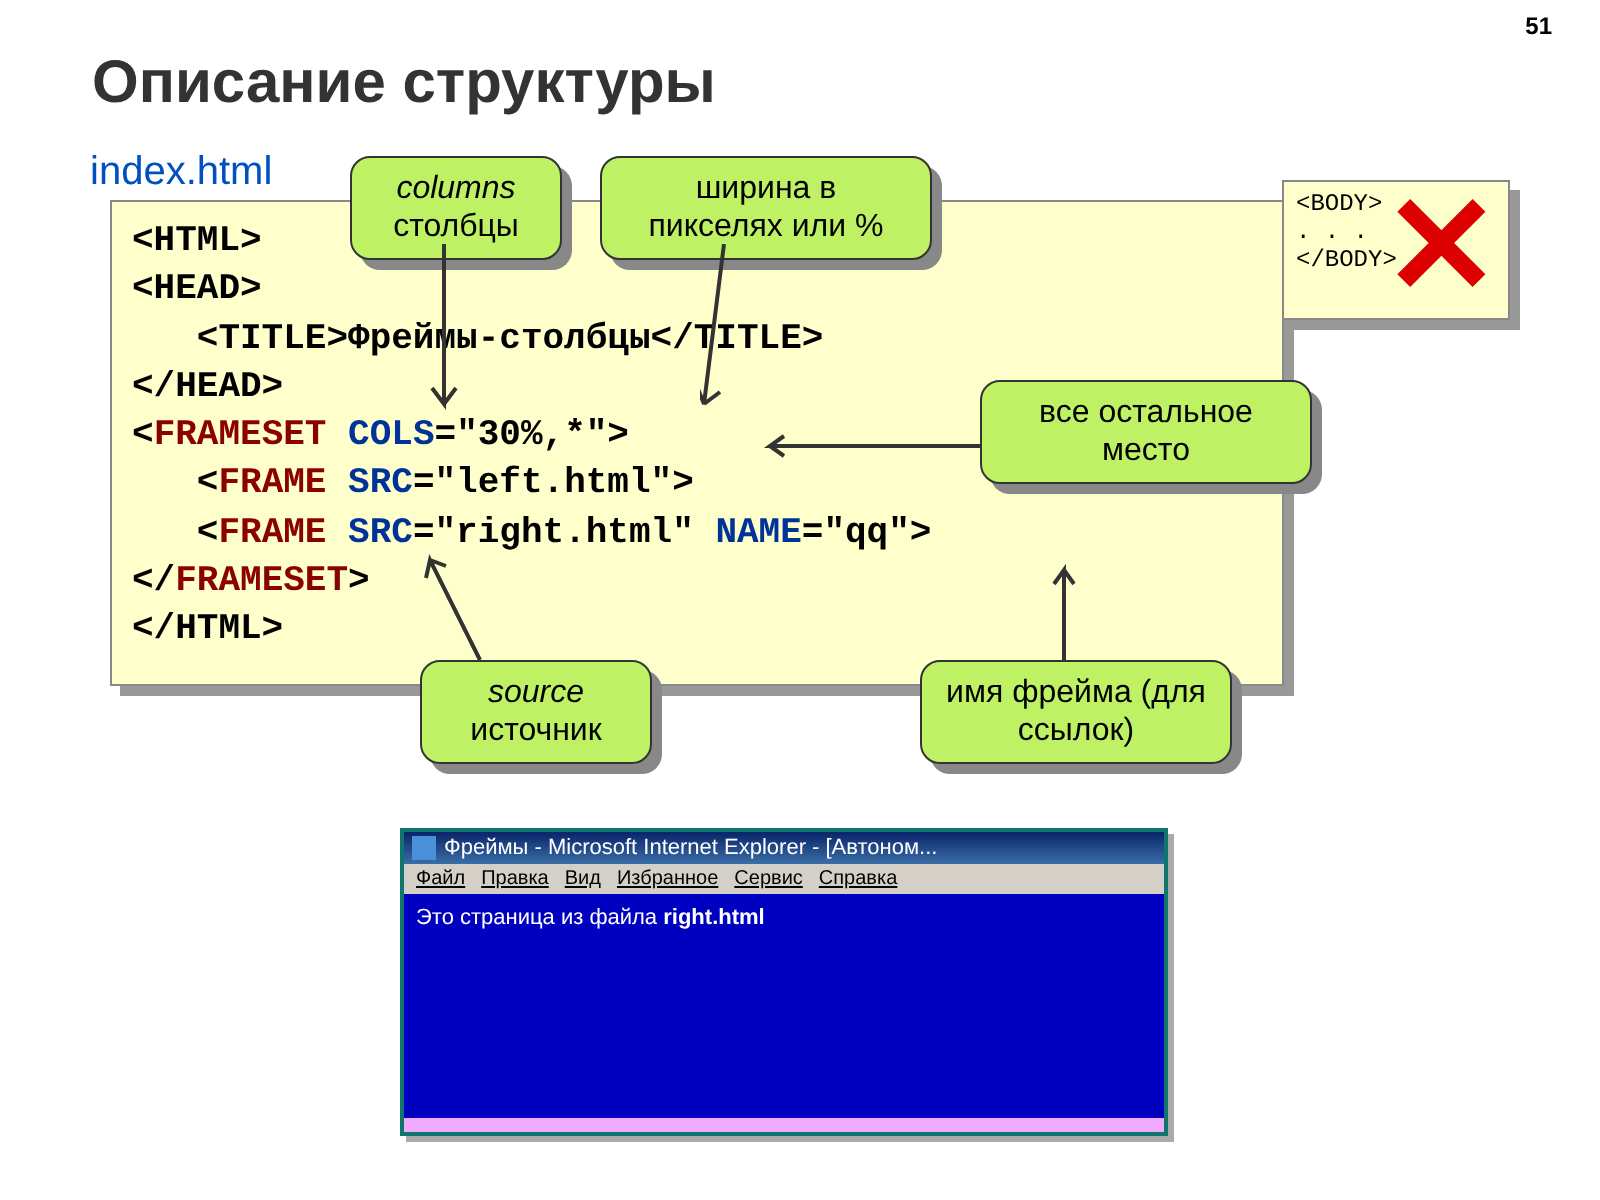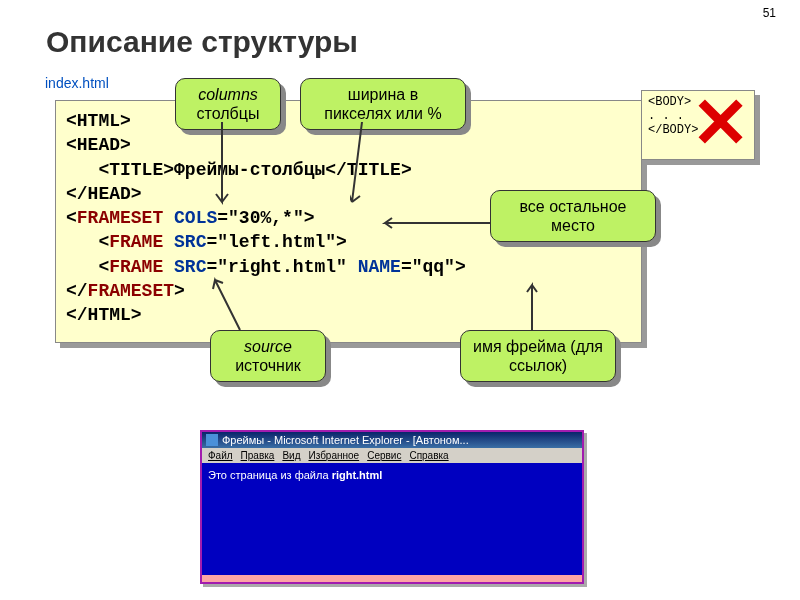--- a/index.html
+++ b/index.html
@@ -1,27 +1,27 @@
 <!DOCTYPE html>
 <html><head>
 <meta charset="utf-8">
 <style>
 body{margin:0;font-family:Arial,sans-serif;background:#fff;width:800px;height:600px;position:relative;overflow:hidden}
 .slide{position:relative;width:800px;height:600px}
-.pagenum{position:absolute;top:6px;right:24px;font-size:12px;font-weight:normal}
+.pagenum{position:absolute;top:6px;right:24px;font-size:12px;font-weight:bold}
 .title{position:absolute;top:25px;left:46px;font-size:30px;font-weight:bold;color:#333}
-.filename{position:absolute;top:75px;left:45px;font-size:14px;color:#0050c0}
+.filename{position:absolute;top:75px;left:45px;font-size:20px;color:#0050c0}
 .codebox{position:absolute;top:100px;left:55px;width:565px;height:225px;background:#ffffcc;border:1px solid #888;box-shadow:5px 5px 0 #999;padding:8px 10px;font-family:"Courier New",monospace;font-size:18px;font-weight:bold;color:#000;line-height:1.35;white-space:pre}
 .codebox .kw{color:#8b0000}
 .codebox .attr{color:#003399}
 .callout{position:absolute;background:#bef264;border:1px solid #333;border-radius:10px;box-shadow:5px 5px 0 #888;padding:6px 12px;font-size:16px;text-align:center;line-height:1.2}
 .callout i{font-style:italic}
 .bodybox{position:absolute;top:90px;right:45px;width:100px;height:60px;background:#ffffcc;border:1px solid #888;box-shadow:5px 5px 0 #999;padding:4px 6px;font-family:"Courier New",monospace;font-size:12px;font-weight:normal}
 .bigx{position:absolute;top:82px;right:50px;font-size:70px;color:#d00;font-weight:bold;pointer-events:none}
-.iewindow{position:absolute;top:430px;left:200px;width:380px;height:150px;border:2px solid #a21caf;background:#fca5a5;box-shadow:3px 3px 0 #aaa;font-size:11px}
+.iewindow{position:absolute;top:414px;left:200px;width:380px;height:150px;border:2px solid #0f766e;background:#f0abfc;box-shadow:3px 3px 0 #aaa;font-size:11px}
 .ietitle{background:linear-gradient(#0a246a,#3a6ea5);color:#fff;padding:2px 4px;font-size:11px;display:flex;align-items:center;gap:4px}
 .ietitle .icon{width:12px;height:12px;background:#4a90d9;display:inline-block}
 .iemenu{background:#d4d0c8;padding:2px 6px;font-size:10px;color:#000}
 .iemenu span{margin-right:8px;text-decoration:underline;text-decoration-color:#000}
 .iepanes{display:flex;height:112px}
 .leftpane{width:35%;background:#fff;padding:6px;font-size:11px;color:#000;border-right:1px solid #888}
 .rightpane{flex:1;background:#0000c0;color:#fff;padding:6px;font-size:11px}
 svg.pointer{position:absolute;pointer-events:none}
 </style>
 </head>

